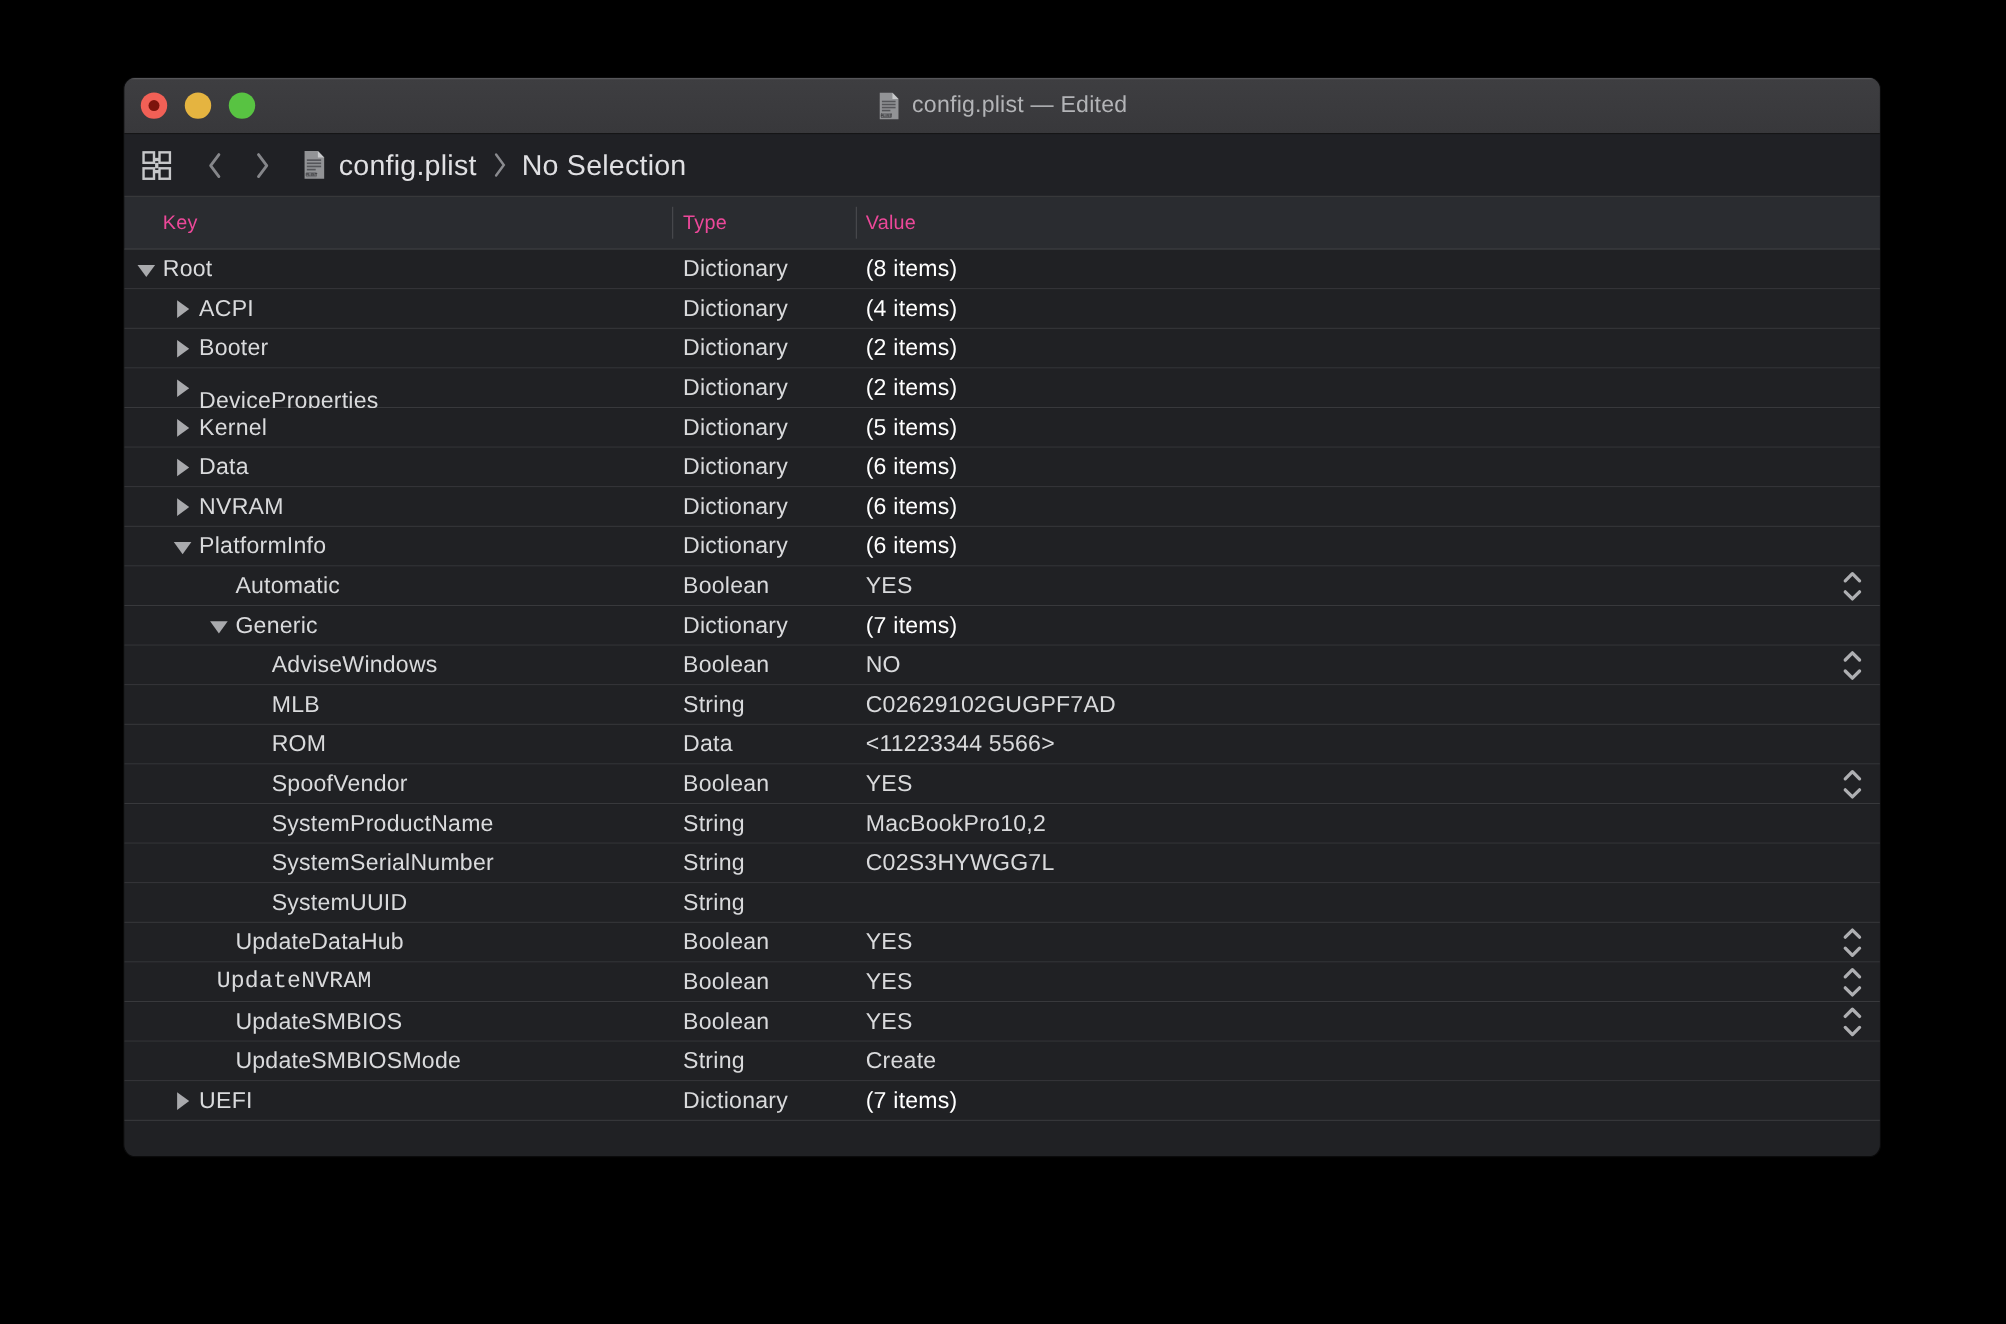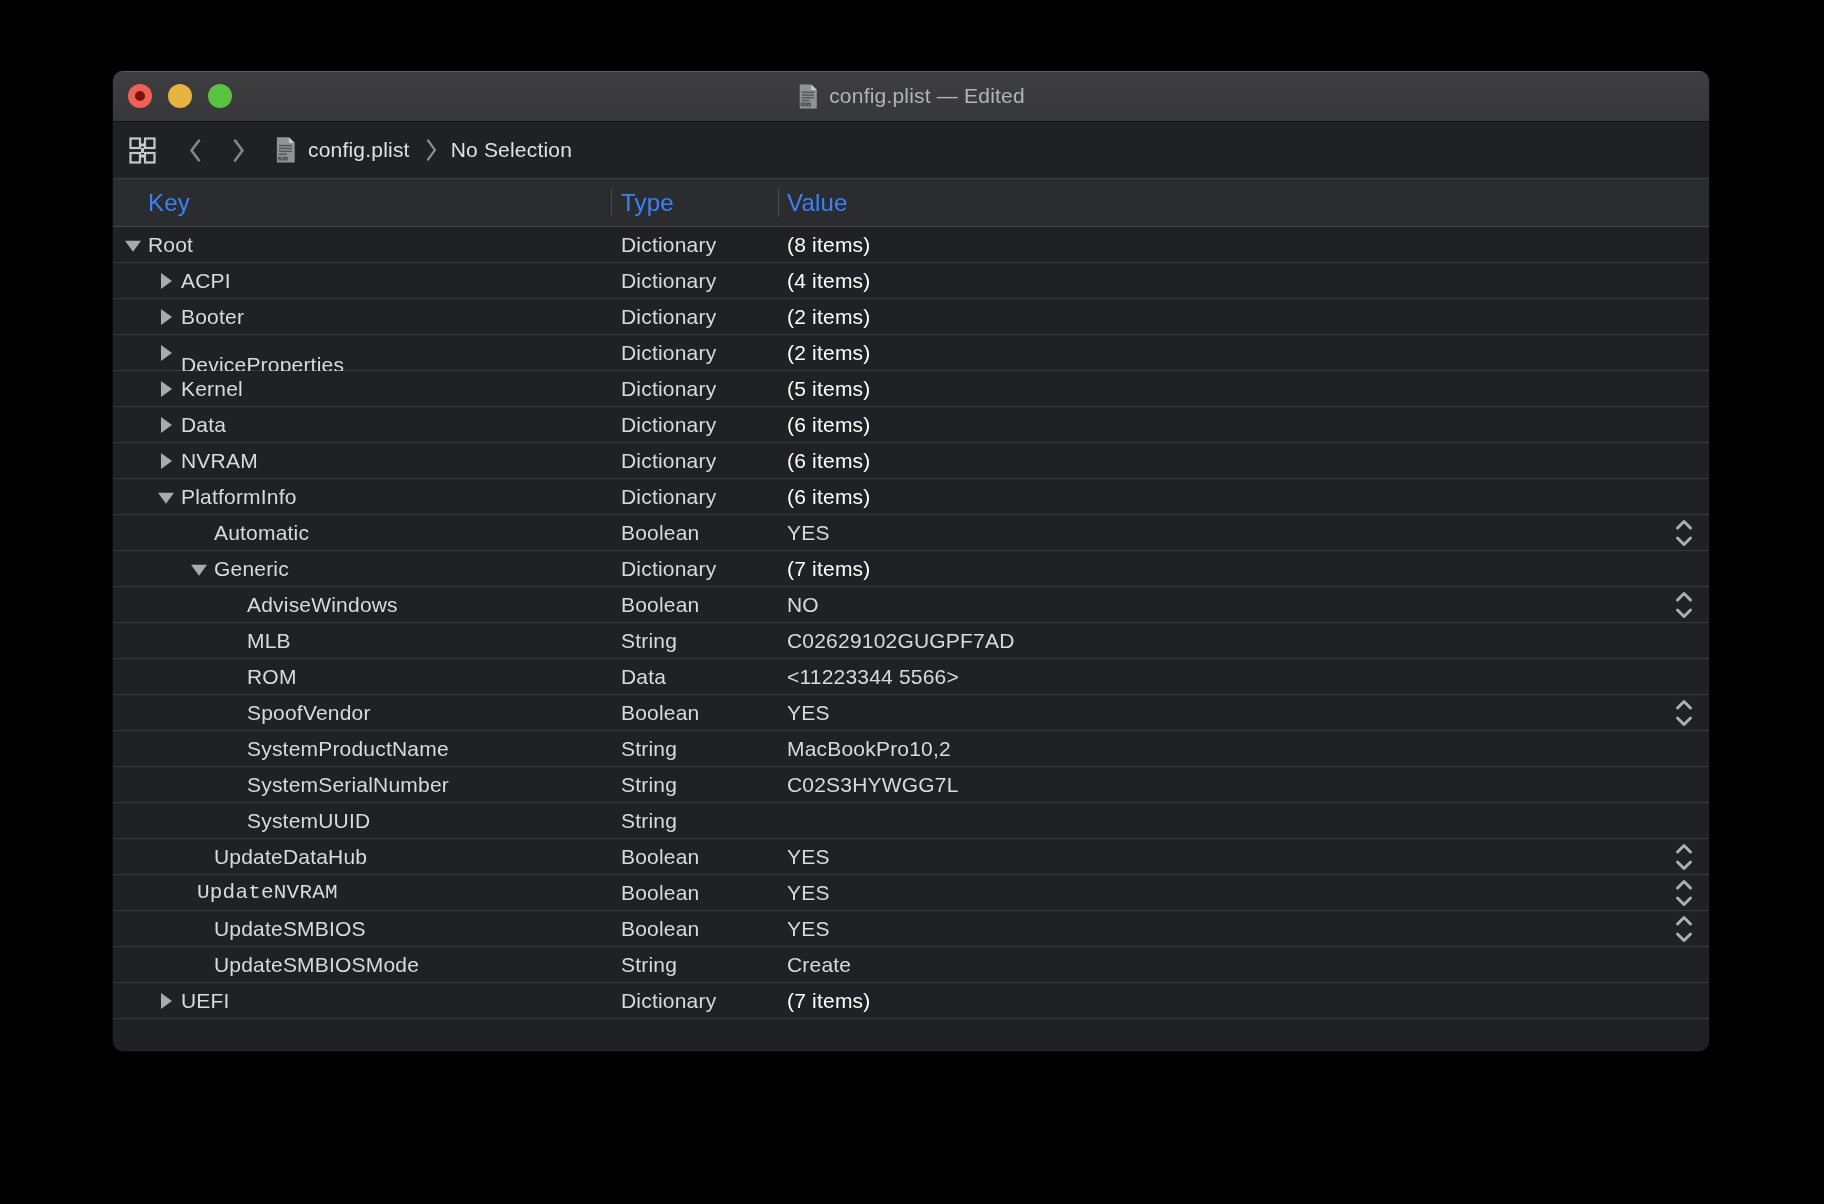--- a/index.html
+++ b/index.html
@@ -29,26 +29,26 @@
   .tl.yellow{ background:#e5b440; }
   .tl.green { background:#58c342; }
   .title-group { display:flex; align-items:center; gap:10px; }
   .window-title { font-size:21px; font-weight:500; color:#b3b4b7; letter-spacing:.2px; }
   
   .crumbbar {
     position:relative; height:57px; background:#202125;
     border-bottom:1px solid #3c3d40;
     display:flex; align-items:center; padding-left:16px; box-sizing:border-box;
   }
-  .crumb-text { font-size:21px; color:#e0e0e3; letter-spacing:.2px; }
+  .crumb-text { font-size:26px; color:#e0e0e3; letter-spacing:.2px; }
   
   .colheader {
     position:relative; height:47px; background:#2a2c30;
     border-bottom:1px solid #47484b;
-    font-size:24px; color:#3b82f6; letter-spacing:.2px;
+    font-size:18px; color:#ec4899; letter-spacing:.2px;
   }
   .colheader .hcell { position:absolute; top:0; line-height:47px; }
   .hkey   { left:35px; }
   .htype  { left:508px; }
   .hvalue { left:674px; }
   .hsep { position:absolute; top:9px; width:1px; height:29px; background:#4a4b4f; }
   .hsep.s1 { left:498px; }
   .hsep.s2 { left:665px; }
   
   .rows { position:relative; }

